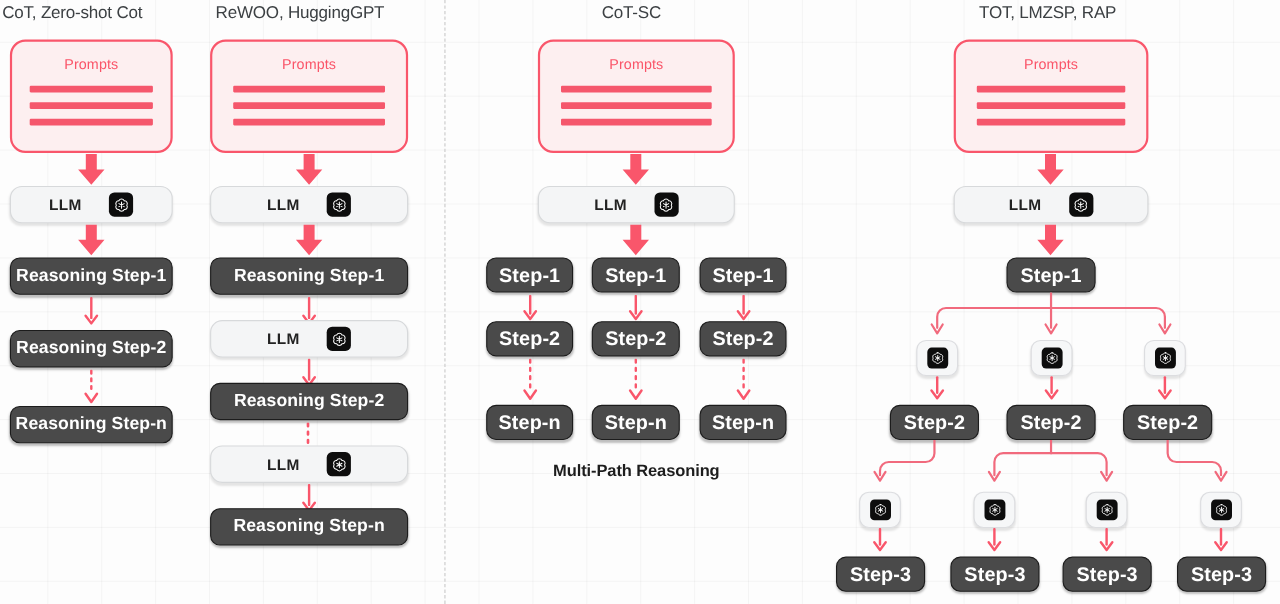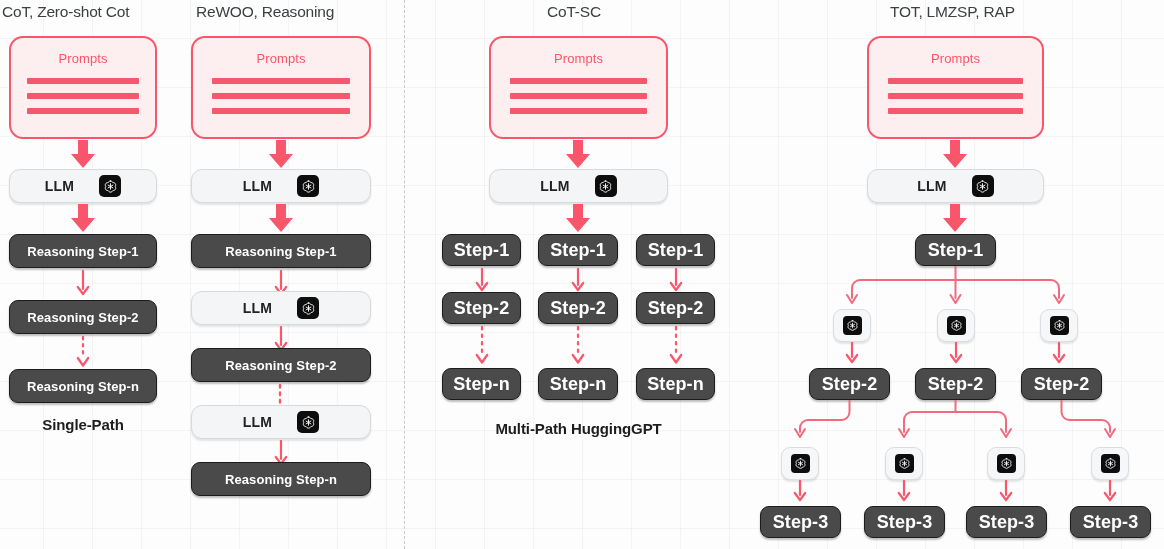--- a/index.html
+++ b/index.html
@@ -81,21 +81,21 @@
     border-radius:9px;
     box-sizing:border-box;
     display:flex;align-items:center;justify-content:center;
     color:#ffffff;
     font-weight:bold;
     font-size:18px;
     letter-spacing:0.1px;
     box-shadow:0 2px 2px rgba(0,0,0,0.25);
     white-space:nowrap;
   }
-  .step-box.wide{font-size:13px;}
+  .step-box.wide{font-size:16px;}
   
   .llm-node{
     position:absolute;
     width:38px;height:33px;
     background:#f6f7f8;
     border:1.5px solid #dcdde0;
     border-radius:9px;
     box-sizing:border-box;
     display:flex;align-items:center;justify-content:center;
     box-shadow:0 2px 2px rgba(0,0,0,0.10);
@@ -124,21 +124,21 @@
     line-height:1.35;
     letter-spacing:-0.1px;
   }
 </style>
 </head>
 <body>
 
 <div id="stage">
 
   <div class="col-title" style="left:2px;top:3px;">CoT, Zero-shot Cot</div>
-  <div class="col-title" style="left:196px;top:3px;">ReWOO, Reasoning</div>
+  <div class="col-title" style="left:196px;top:3px;">ReWOO, HuggingGPT</div>
   <div class="col-title" style="left:547px;top:3px;">CoT-SC</div>
   <div class="col-title" style="left:890px;top:3px;">TOT, LMZSP, RAP</div>
 
   <div class="divider" style="left:404px;"></div>
 
   <div class="prompt-card" style="left:9px;top:36px;width:148px;height:103px;">
     <div class="prompt-title">Prompts</div>
     <div class="prompt-lines">
       <div class="prompt-line"></div>
       <div class="prompt-line"></div>
@@ -174,21 +174,20 @@
   <div class="step-box wide" style="left:9px;top:300px;width:148px;height:34px;">Reasoning Step-2</div>
 
   <svg class="dotted-arrow" style="left:75px;top:336px;" width="16" height="34" viewBox="0 0 16 34">
     <path d="M8 1 V22" stroke="#f9566b" stroke-width="2.2" stroke-linecap="round" stroke-dasharray="2.5 4.5"></path>
     <path d="M2.8 22 L8 29.5 L13.2 22" fill="none" stroke="#f9566b" stroke-width="2.2" stroke-linecap="round" stroke-linejoin="round"></path>
   </svg>
 
   <div class="step-box wide" style="left:9px;top:369px;width:148px;height:34px;">Reasoning Step-n</div>
 
   <div class="caption" style="left:9px;top:415px;width:148px;">
-    <div>Single-Path</div>
   </div>
 
   <div class="prompt-card" style="left:191px;top:36px;width:180px;height:103px;">
     <div class="prompt-title">Prompts</div>
     <div class="prompt-lines">
       <div class="prompt-line"></div>
       <div class="prompt-line"></div>
       <div class="prompt-line"></div>
     </div>
   </div>
@@ -312,21 +311,21 @@
     <path d="M8 1 V17" stroke="#f9566b" stroke-width="2.2" stroke-linecap="round"></path>
     <path d="M2.8 15 L8 22 L13.2 15" fill="none" stroke="#f9566b" stroke-width="2.2" stroke-linecap="round" stroke-linejoin="round"></path>
   </svg>
   <div class="step-box" style="left:636px;top:292px;width:79px;height:32px;">Step-2</div>
   <svg class="dotted-arrow" style="left:668px;top:326px;" width="16" height="42" viewBox="0 0 16 42">
     <path d="M8 1 V28" stroke="#f9566b" stroke-width="2.2" stroke-linecap="round" stroke-dasharray="2.5 5"></path>
     <path d="M2.8 29 L8 36.5 L13.2 29" fill="none" stroke="#f9566b" stroke-width="2.2" stroke-linecap="round" stroke-linejoin="round"></path>
   </svg>
   <div class="step-box" style="left:636px;top:368px;width:79px;height:32px;">Step-n</div>
 
-  <div class="caption" style="left:489px;top:419px;width:179px;">Multi-Path HuggingGPT</div>
+  <div class="caption" style="left:489px;top:419px;width:179px;">Multi-Path Reasoning</div>
 
   <div class="prompt-card" style="left:867px;top:36px;width:177px;height:103px;">
     <div class="prompt-title">Prompts</div>
     <div class="prompt-lines">
       <div class="prompt-line"></div>
       <div class="prompt-line"></div>
       <div class="prompt-line"></div>
     </div>
   </div>
 

